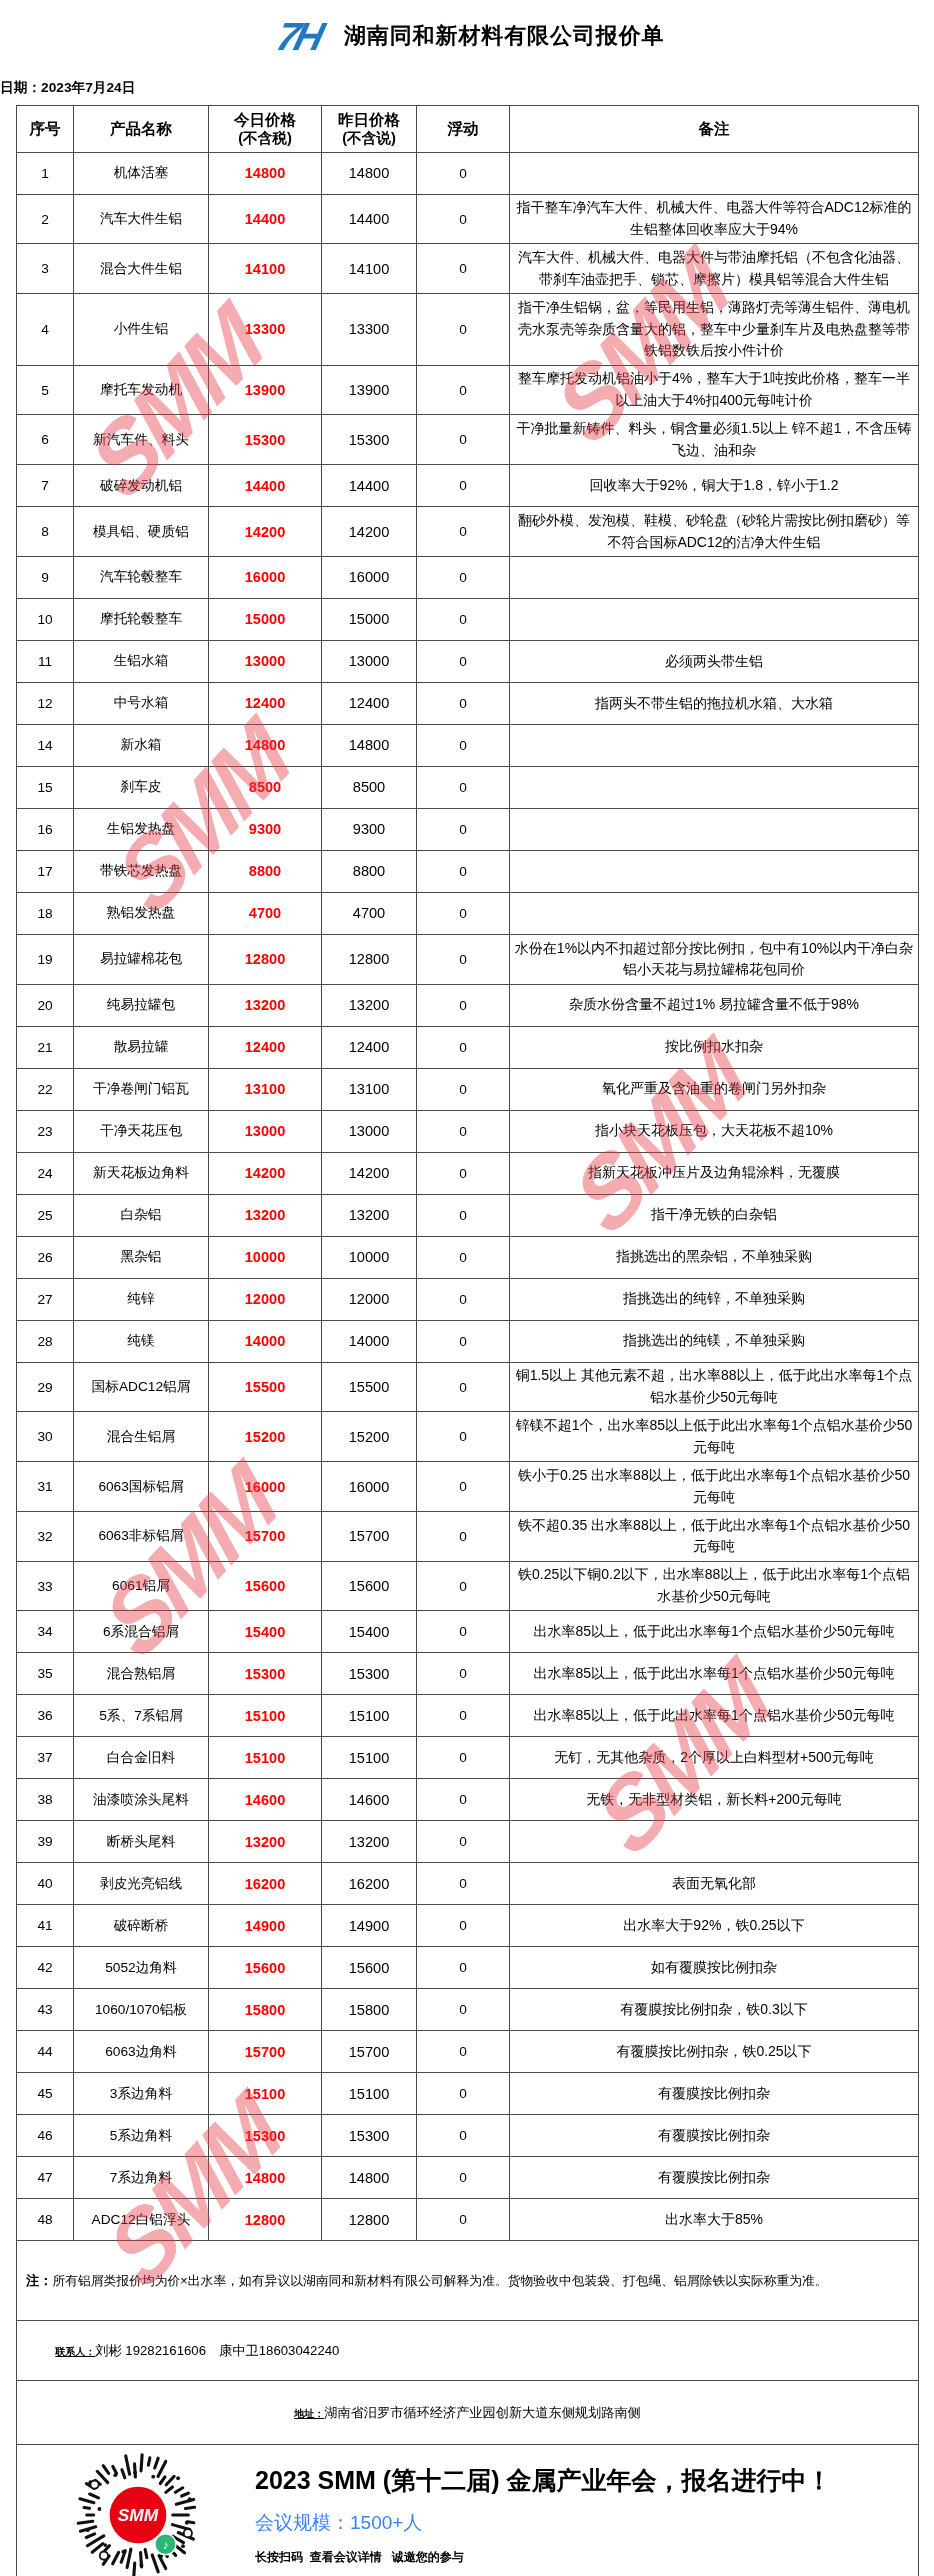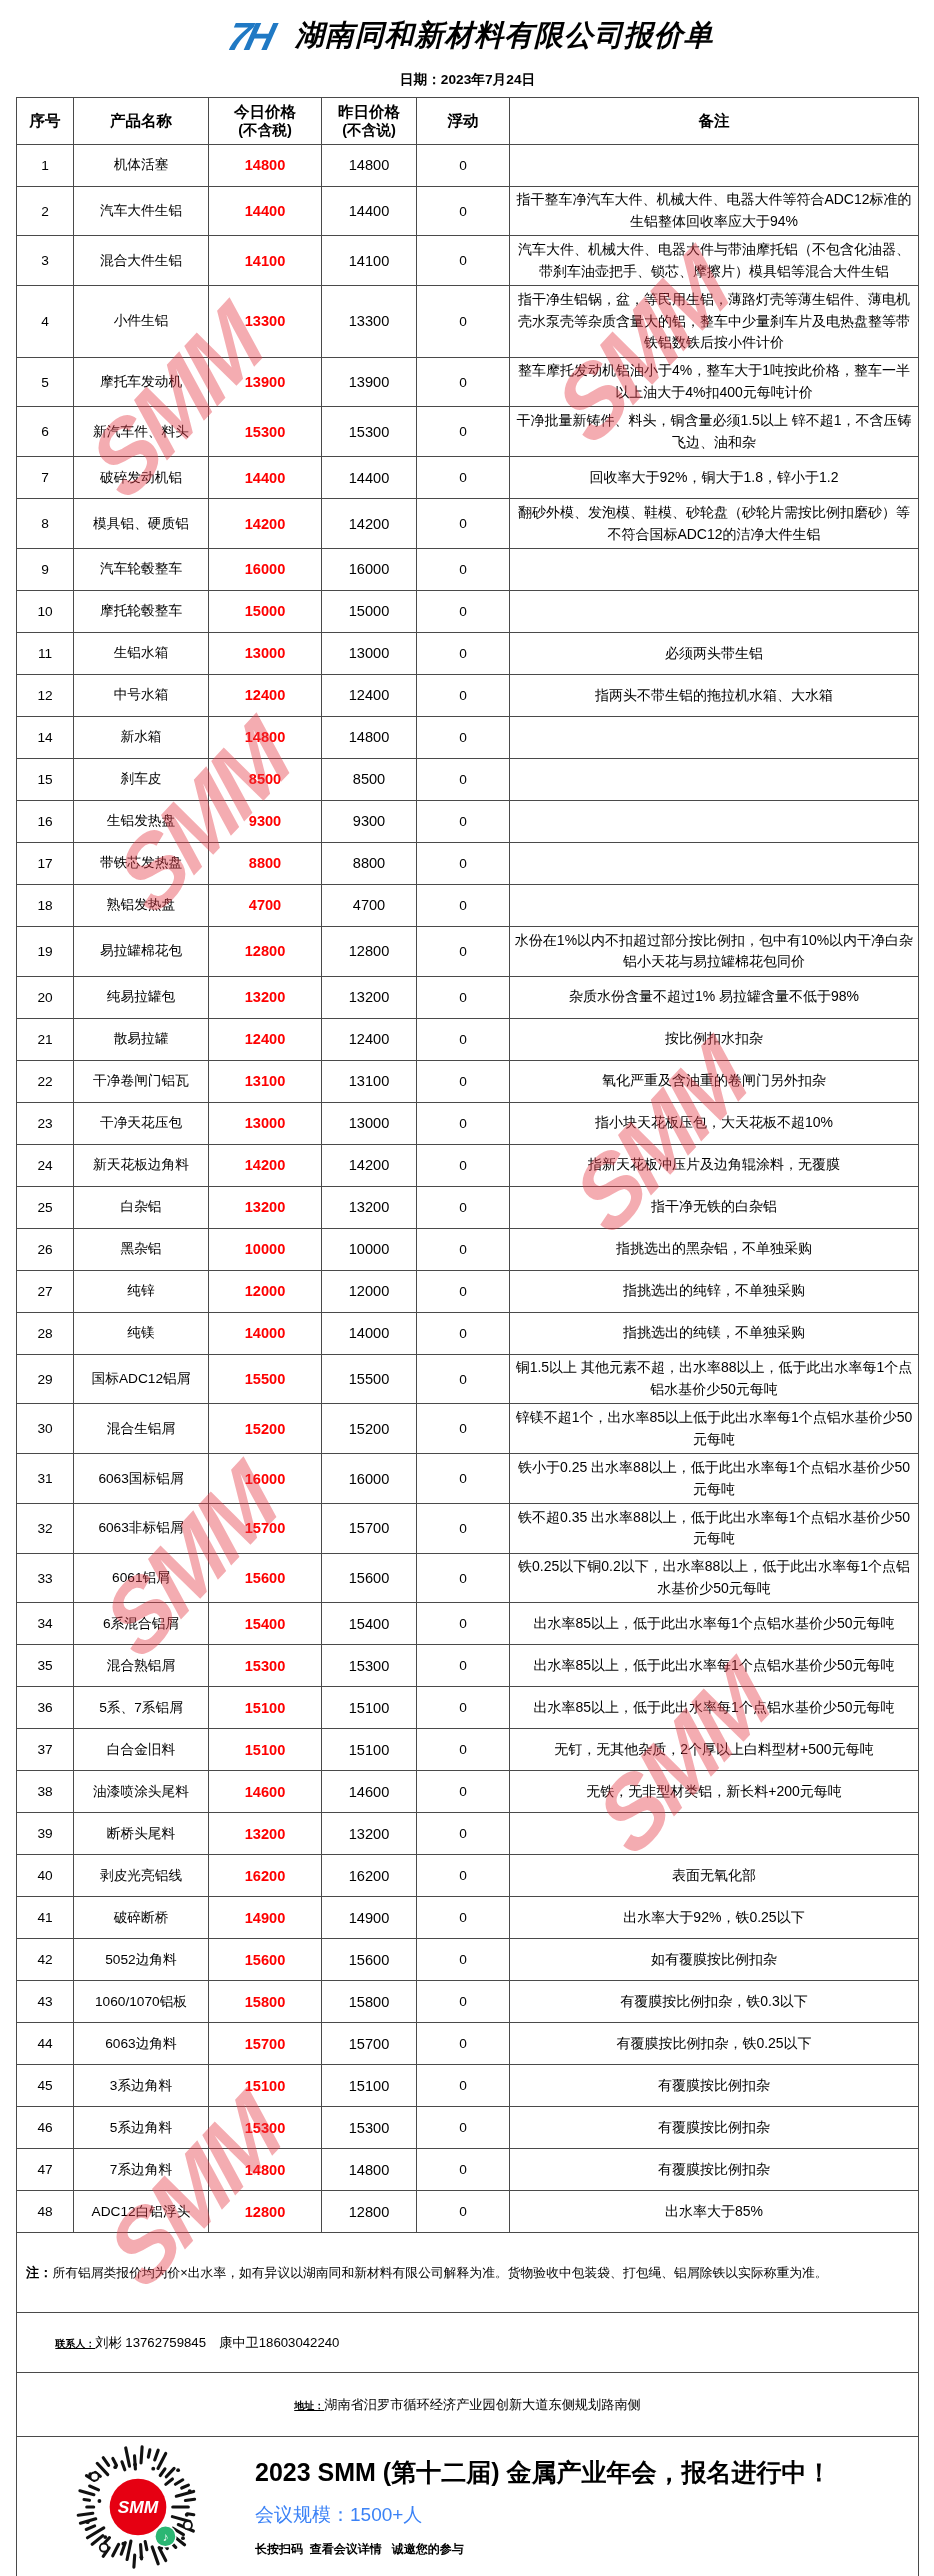--- a/index.html
+++ b/index.html
@@ -3,22 +3,22 @@
 <meta charset="utf-8">
 <style>
   * { box-sizing: border-box; }
   html,body { margin:0; padding:0; }
   body {
     width:935px; height:2576px; background:#ffffff; position:relative; overflow:hidden;
     font-family:"Liberation Sans","DejaVu Sans",sans-serif; color:#000;
   }
   .header-row { display:flex; justify-content:center; align-items:center; gap:16.4px; padding-top:11px; height:60px; }
   .logo-svg { width:57px; height:44px; }
-  .page-title { font-size:29px; font-weight:bold; letter-spacing:0.9px;font-style:italic; }
-  .date-line { text-align:center; font-weight:bold; font-size:13.7px; height:22px; margin-top:11px; }
+  .page-title { font-size:22px; font-weight:bold; letter-spacing:0.9px; }
+  .date-line { text-align:left; font-weight:bold; font-size:13.7px; height:22px; margin-top:19px; }
 
   table.price { border-collapse:collapse; table-layout:fixed; width:902px; margin:3.7px auto 0 auto; border:1.8px solid #2f2f2f; position:relative; z-index:1; }
   .price th, .price td { border:0.9px solid #4a4a4a; text-align:center; vertical-align:middle; padding:2.7px 3.7px; }
   .price thead th { font-size:15.5px; font-weight:bold; height:47px; line-height:1.25; }
   .price thead .sub { font-size:14.6px; }
   tr.data-row { height:42px; }
   td.c-no   { font-size:13.7px; }
   td.c-name { font-size:13.7px; }
   td.c-today{ font-size:14.6px; font-weight:bold; color:#fe0000; }
   td.c-yest { font-size:14.6px; }
@@ -460,21 +460,21 @@
   </tr>
     </tbody>
   <tbody>
     <tr>
       <td class="note-cell" colspan="6">
         <b>注：</b><span>所有铝屑类报价均为价×出水率，如有异议以湖南同和新材料有限公司解释为准。货物验收中包装袋、打包绳、铝屑除铁以实际称重为准。</span>
       </td>
     </tr>
     <tr>
       <td class="contact-cell" colspan="6">
-        <b>联系人：</b><span>刘彬 13762759845　康中卫18603042240</span>
+        <b>联系人：</b><span>刘彬 19282161606　康中卫18603042240</span>
       </td>
     </tr>
     <tr>
       <td class="address-cell" colspan="6">
         <b>地址：</b><span>湖南省汨罗市循环经济产业园创新大道东侧规划路南侧</span>
       </td>
     </tr>
     <tr>
       <td class="banner-cell" colspan="6">
         <div class="banner-inner">

